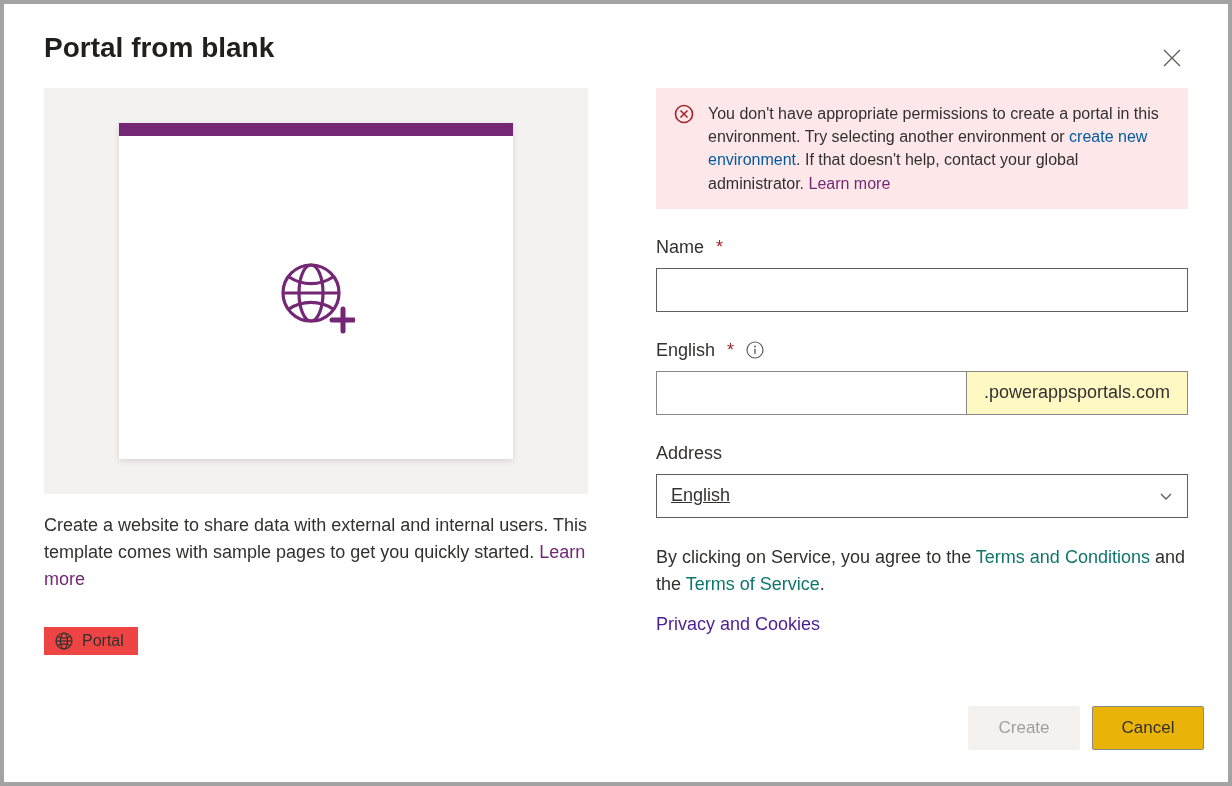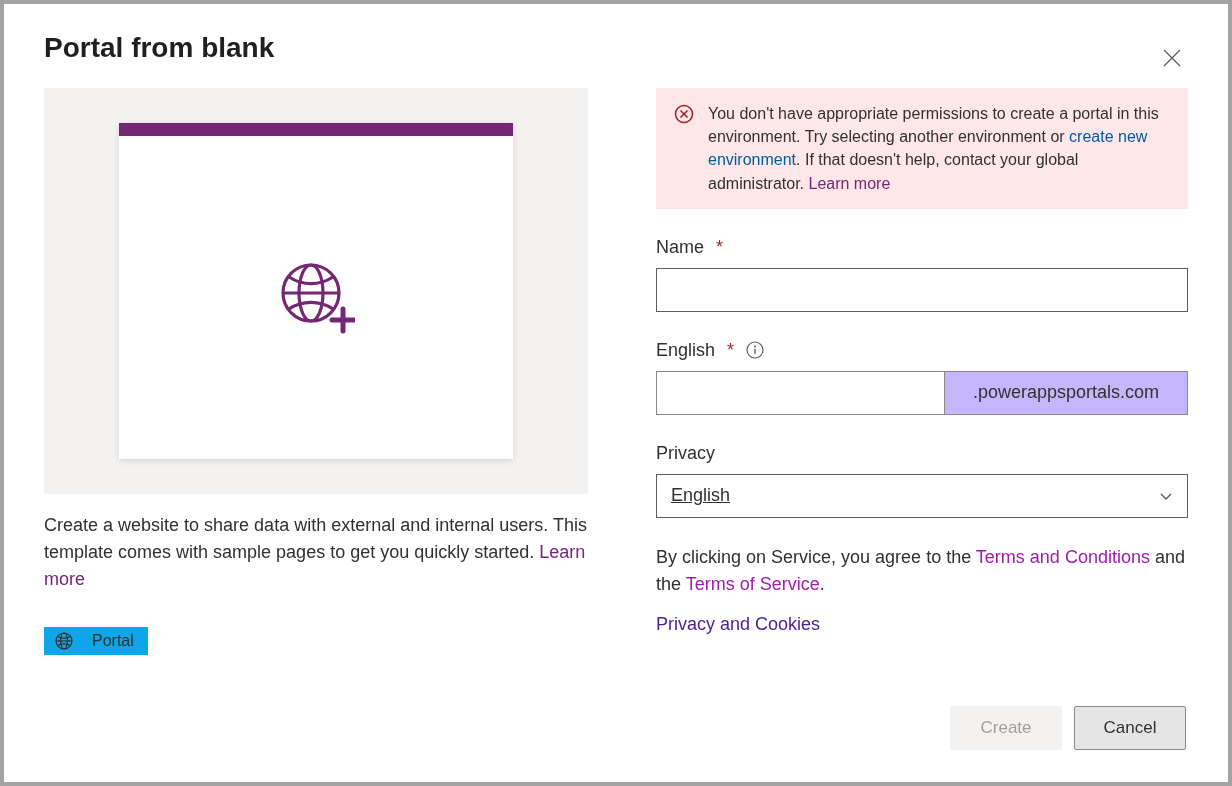--- a/index.html
+++ b/index.html
@@ -68,22 +68,22 @@
   .description {
     font-size: 18px;
     color: #323130;
     line-height: 1.5;
   }
   .description a { color: #742774; text-decoration: none; cursor: pointer; }
 
   .badge {
     display: inline-flex;
     align-items: center;
-    gap: 18px;
-    background: #0ea5e9;
+    gap: 8px;
+    background: #ef4444;
     padding: 4px 14px 4px 10px;
     margin-top: 16px;
     font-size: 16px;
     color: #323130;
   }
 
   
   .error-banner {
     background: #fde7e9;
     display: flex;
@@ -127,24 +127,24 @@
   }
   .address-row input {
     flex: 1;
     height: 42px;
     border: none;
     font-size: 16px;
     padding: 0 12px;
     outline: none;
   }
   .address-suffix {
-    background: #c4b5fd;
-    color: #323130;
-    font-size: 18px;
-    padding: 0 28px;
+    background: #fef9c3;
+    color: #323130;
+    font-size: 18px;
+    padding: 0 17px;
     display: flex;
     align-items: center;
     height: 42px;
     border-left: 1px solid #8a8886;
   }
 
   .select-wrap {
     position: relative;
     width: 100%;
     text-decoration: underline;
@@ -167,54 +167,54 @@
     transform: translateY(-50%);
     pointer-events: none;
   }
 
   .agreement {
     font-size: 18px;
     color: #323130;
     line-height: 1.5;
     margin-top: 26px;
   }
-  .agreement a { color: #a21caf; text-decoration: none; cursor: pointer; }
+  .agreement a { color: #0f766e; text-decoration: none; cursor: pointer; }
   .privacy-link {
     display: inline-block;
     margin-top: 16px;
     font-size: 18px;
     color: #4c1d95;
     text-decoration: none;
     cursor: pointer;
   }
 
   .dialog-footer {
     position: absolute;
     bottom: 32px;
-    right: 42px;
+    right: 24px;
     display: flex;
     gap: 12px;
   }
   .btn {
     height: 44px;
     min-width: 112px;
     font-size: 17px;
     border-radius: 2px;
     padding: 0 20px;
     cursor: pointer;
     border: 1px solid transparent;
     font-family: inherit;
   }
   .btn-create {
     background: #f3f2f1;
     color: #a19f9d;
     cursor: default;
   }
   .btn-cancel {
-    background: #e5e5e5;
+    background: #eab308;
     color: #323130;
     border: 1px solid #8a8886;
   }
 
   .info-icon { display: inline-flex; }
 </style>
 </head>
 <body>
 
 <div class="dialog">
@@ -307,21 +307,21 @@
         </div>
         <div class="address-row">
           <input type="text" value="" style="">
           <div class="address-suffix">.powerappsportals.com</div>
         </div>
       </div>
 
       
       <div class="form-group">
         <div class="form-label">
-          <span>Privacy</span>
+          <span>Address</span>
         </div>
         <div class="select-wrap">
           <div class="select-box">
             <span>English</span>
           </div>
           <svg class="select-chevron" width="16" height="16" viewBox="0 0 16 16">
             <path d="M3 6 L8 11 L13 6" stroke="#605e5c" stroke-width="1.4" fill="none"></path>
           </svg>
         </div>
       </div>

